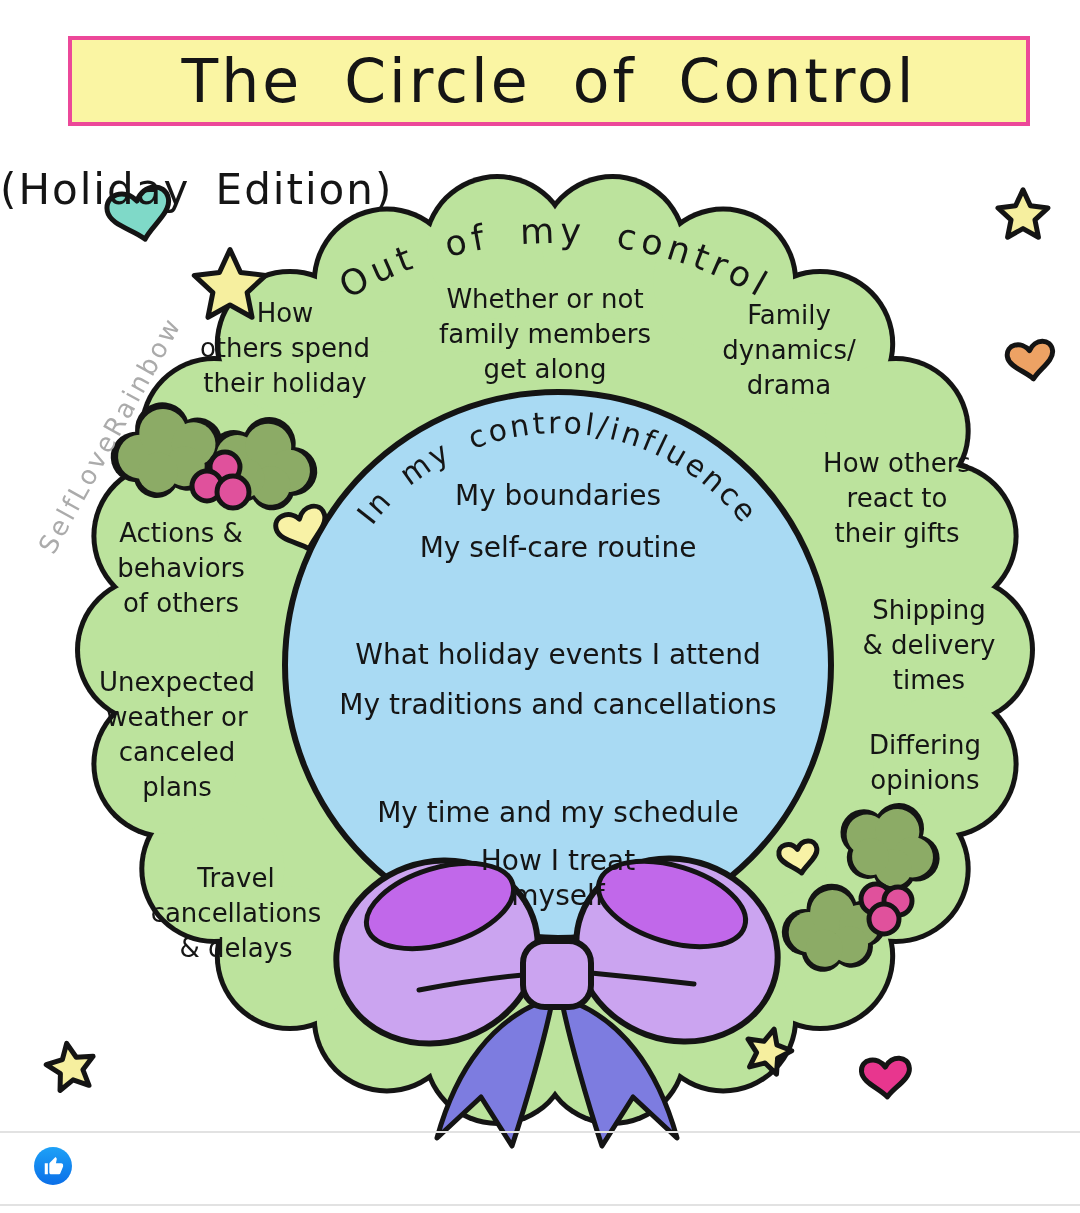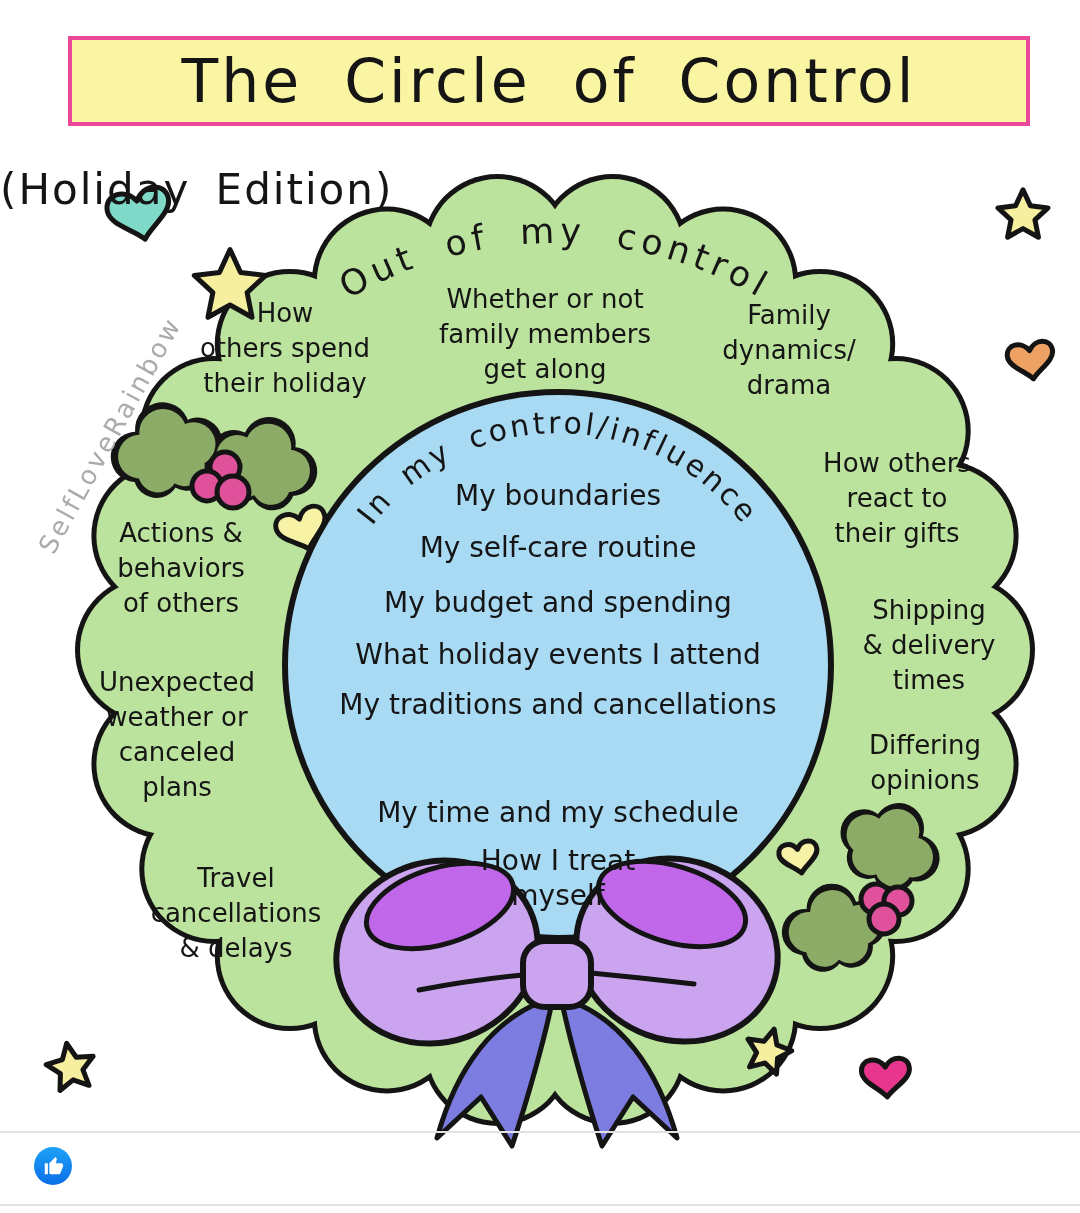--- a/index.html
+++ b/index.html
@@ -188,21 +188,20 @@
   <div class="txt outer-item oi7">Unexpected
 weather or
 canceled
 plans</div>
   <div class="txt outer-item oi8">Travel
 cancellations
 &amp; delays</div>
 
   <div class="txt inner-item ci0">My boundaries</div>
   <div class="txt inner-item ci1">My self-care routine</div>
-  <div class="txt inner-item ci2">My budget and spending</div>
   <div class="txt inner-item ci3">What holiday events I attend</div>
   <div class="txt inner-item ci4">My traditions and cancellations</div>
   <div class="txt inner-item ci6">My time and my schedule</div>
   <div class="txt inner-item ci7">How I treat
 myself</div>
 
   <div class="divider d1"></div>
   <div class="like-btn">
     <svg width="22" height="22" viewBox="0 0 24 24">
       <path fill="#ffffff" d="M9 21h9.2c.8 0 1.5-.5 1.8-1.2l2.8-6.6c.1-.2.2-.5.2-.7v-1.5c0-1.1-.9-2-2-2h-5.8l.9-4.4v-.3c0-.4-.2-.8-.4-1.1l-1-1-6.2 6.2c-.3.3-.5.8-.5 1.3V19c0 1.1.9 2 2 2zM3 9h3.4v12H3z"></path>

